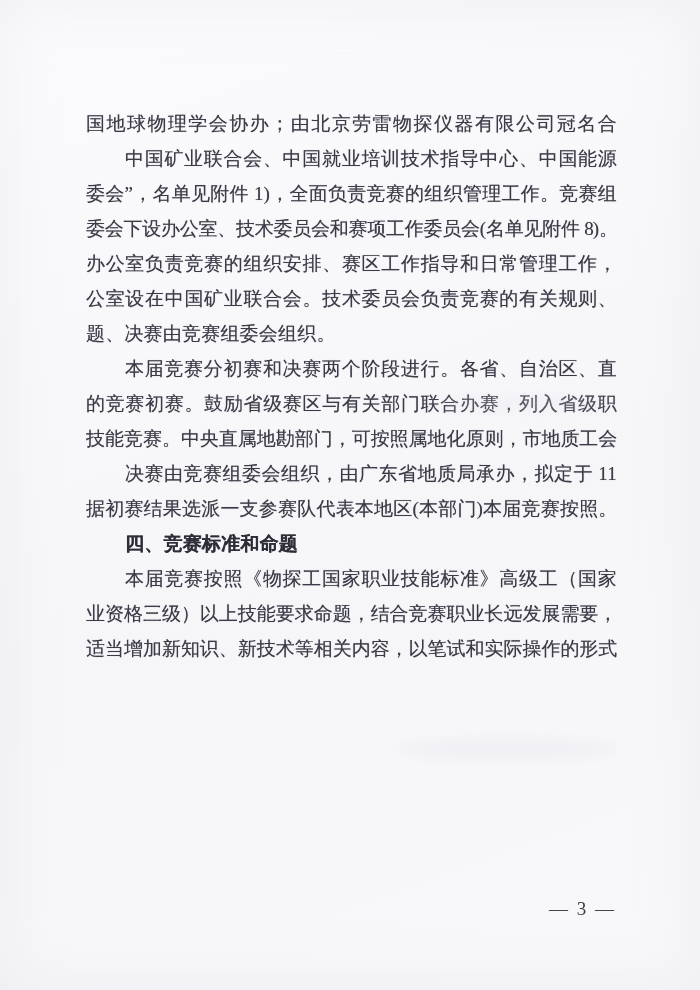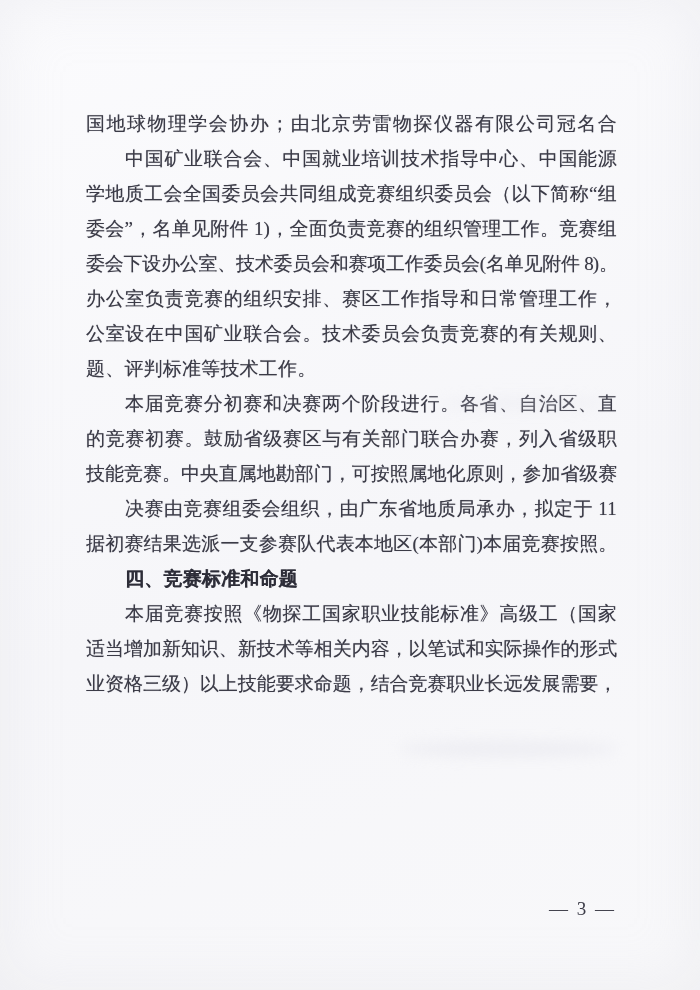--- a/index.html
+++ b/index.html
@@ -60,34 +60,33 @@
   .s1 { left: 398px; top: 741px; width: 220px; height: 16px; opacity: 0.45; }
   .s2 { left: 436px; top: 397px; width: 175px; height: 13px; opacity: 0.30; }
 </style>
 </head>
 <body>
 
 <div class="page">
   <main class="doc">
     <p class="ln j">国地球物理学会协办；由北京劳雷物探仪器有限公司冠名合作。</p>
     <p class="ln j ind">中国矿业联合会、中国就业培训技术指导中心、中国能源化</p>
-    <p class="ln j">学地质工会全国委员会共同组成竞赛组织委员会（以下简称“组</p>
     <p class="ln j">委会”，名单见附件 1)，全面负责竞赛的组织管理工作。竞赛组</p>
     <p class="ln j tight">委会下设办公室、技术委员会和赛项工作委员会(名单见附件 8)。</p>
     <p class="ln j">办公室负责竞赛的组织安排、赛区工作指导和日常管理工作，办</p>
     <p class="ln j">公室设在中国矿业联合会。技术委员会负责竞赛的有关规则、命</p>
-    <p class="ln end">题、评判标准等技术工作。</p>
+    <p class="ln end">题、决赛由竞赛组委会组织。</p>
     <p class="ln j ind">本届竞赛分初赛和决赛两个阶段进行。各省、自治区、直辖</p>
     <p class="ln j">的竞赛初赛。鼓励省级赛区与有关部门联合办赛，列入省级职业</p>
-    <p class="ln j snug">技能竞赛。中央直属地勘部门，可按照属地化原则，参加省级赛</p>
+    <p class="ln j snug">技能竞赛。中央直属地勘部门，可按照属地化原则，市地质工会</p>
     <p class="ln j ind">决赛由竞赛组委会组织，由广东省地质局承办，拟定于 11</p>
     <p class="ln j snug">据初赛结果选派一支参赛队代表本地区(本部门)本届竞赛按照。</p>
     <p class="ln heading ind">四、竞赛标准和命题</p>
     <p class="ln j ind">本届竞赛按照《物探工国家职业技能标准》高级工（国家职</p>
+    <p class="ln j snug">业资格三级）以上技能要求命题，结合竞赛职业长远发展需要，</p>
     <p class="ln j snug">适当增加新知识、新技术等相关内容，以笔试和实际操作的形式</p>
-    <p class="ln j snug">业资格三级）以上技能要求命题，结合竞赛职业长远发展需要，</p>
   </main>
 
   <div class="smudge s1"></div>
   <div class="smudge s2"></div>
 
   <footer class="pageno">— 3 —</footer>
 </div>
 
 </body></html>

